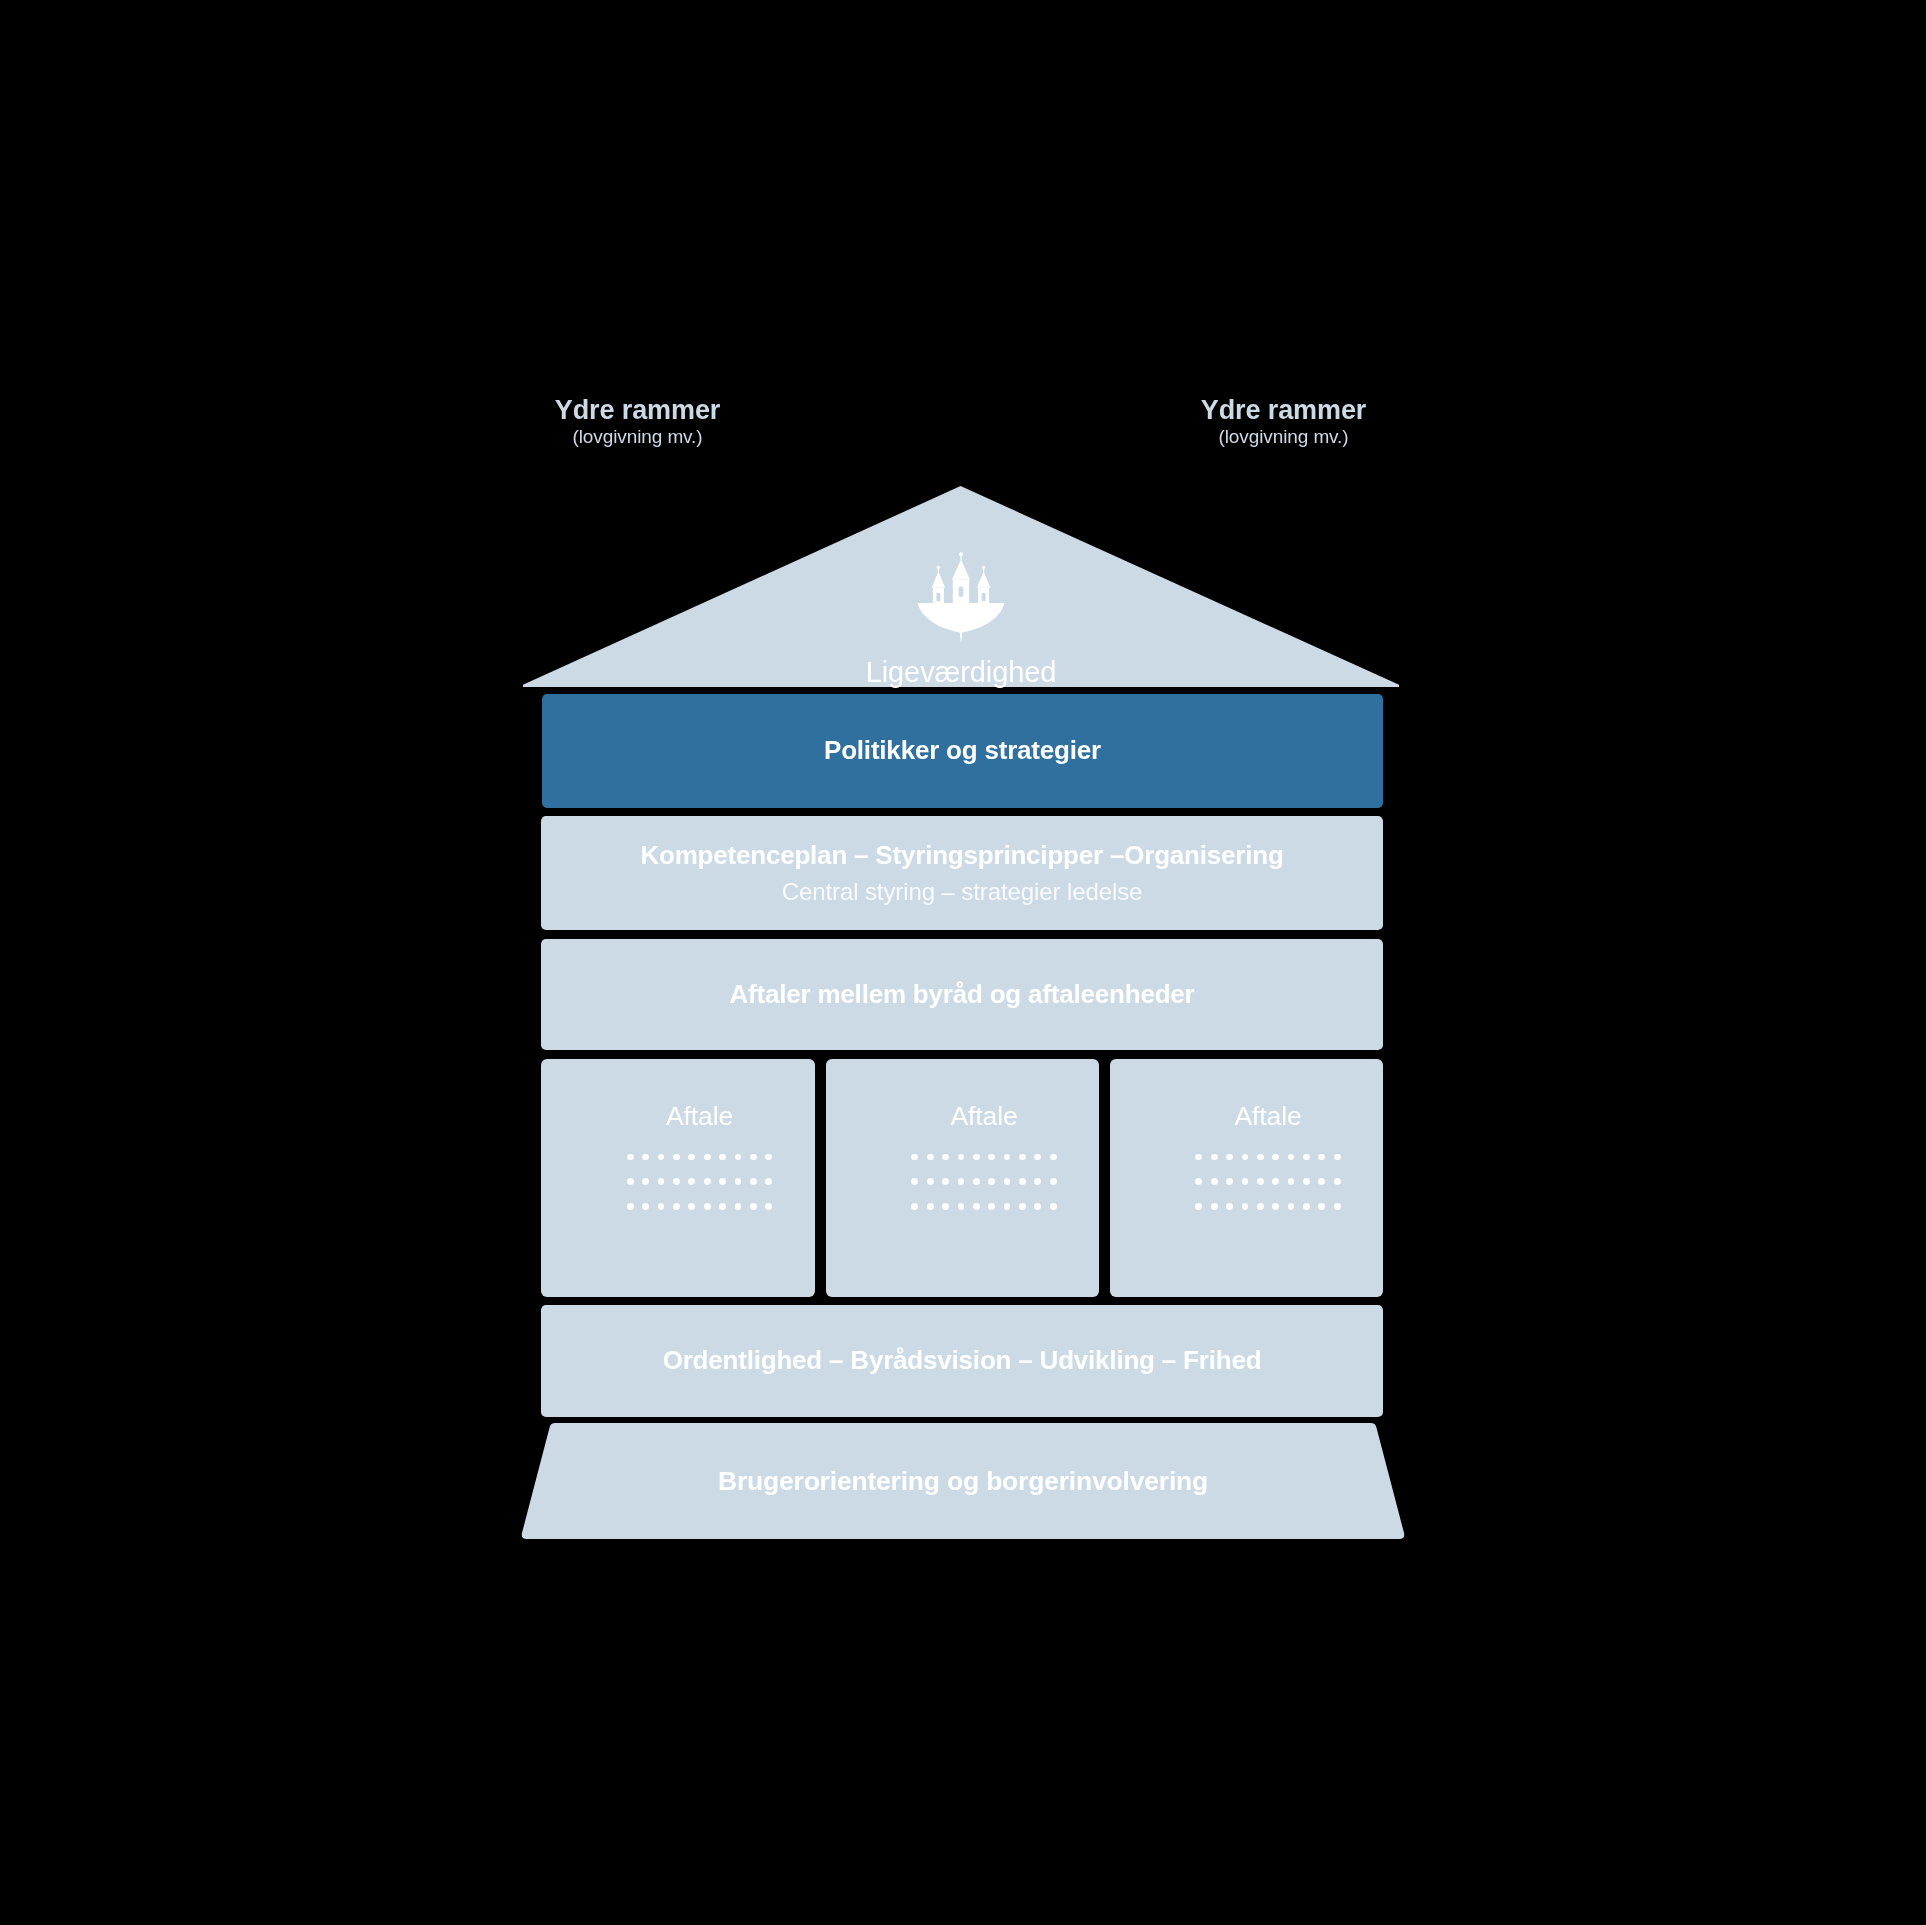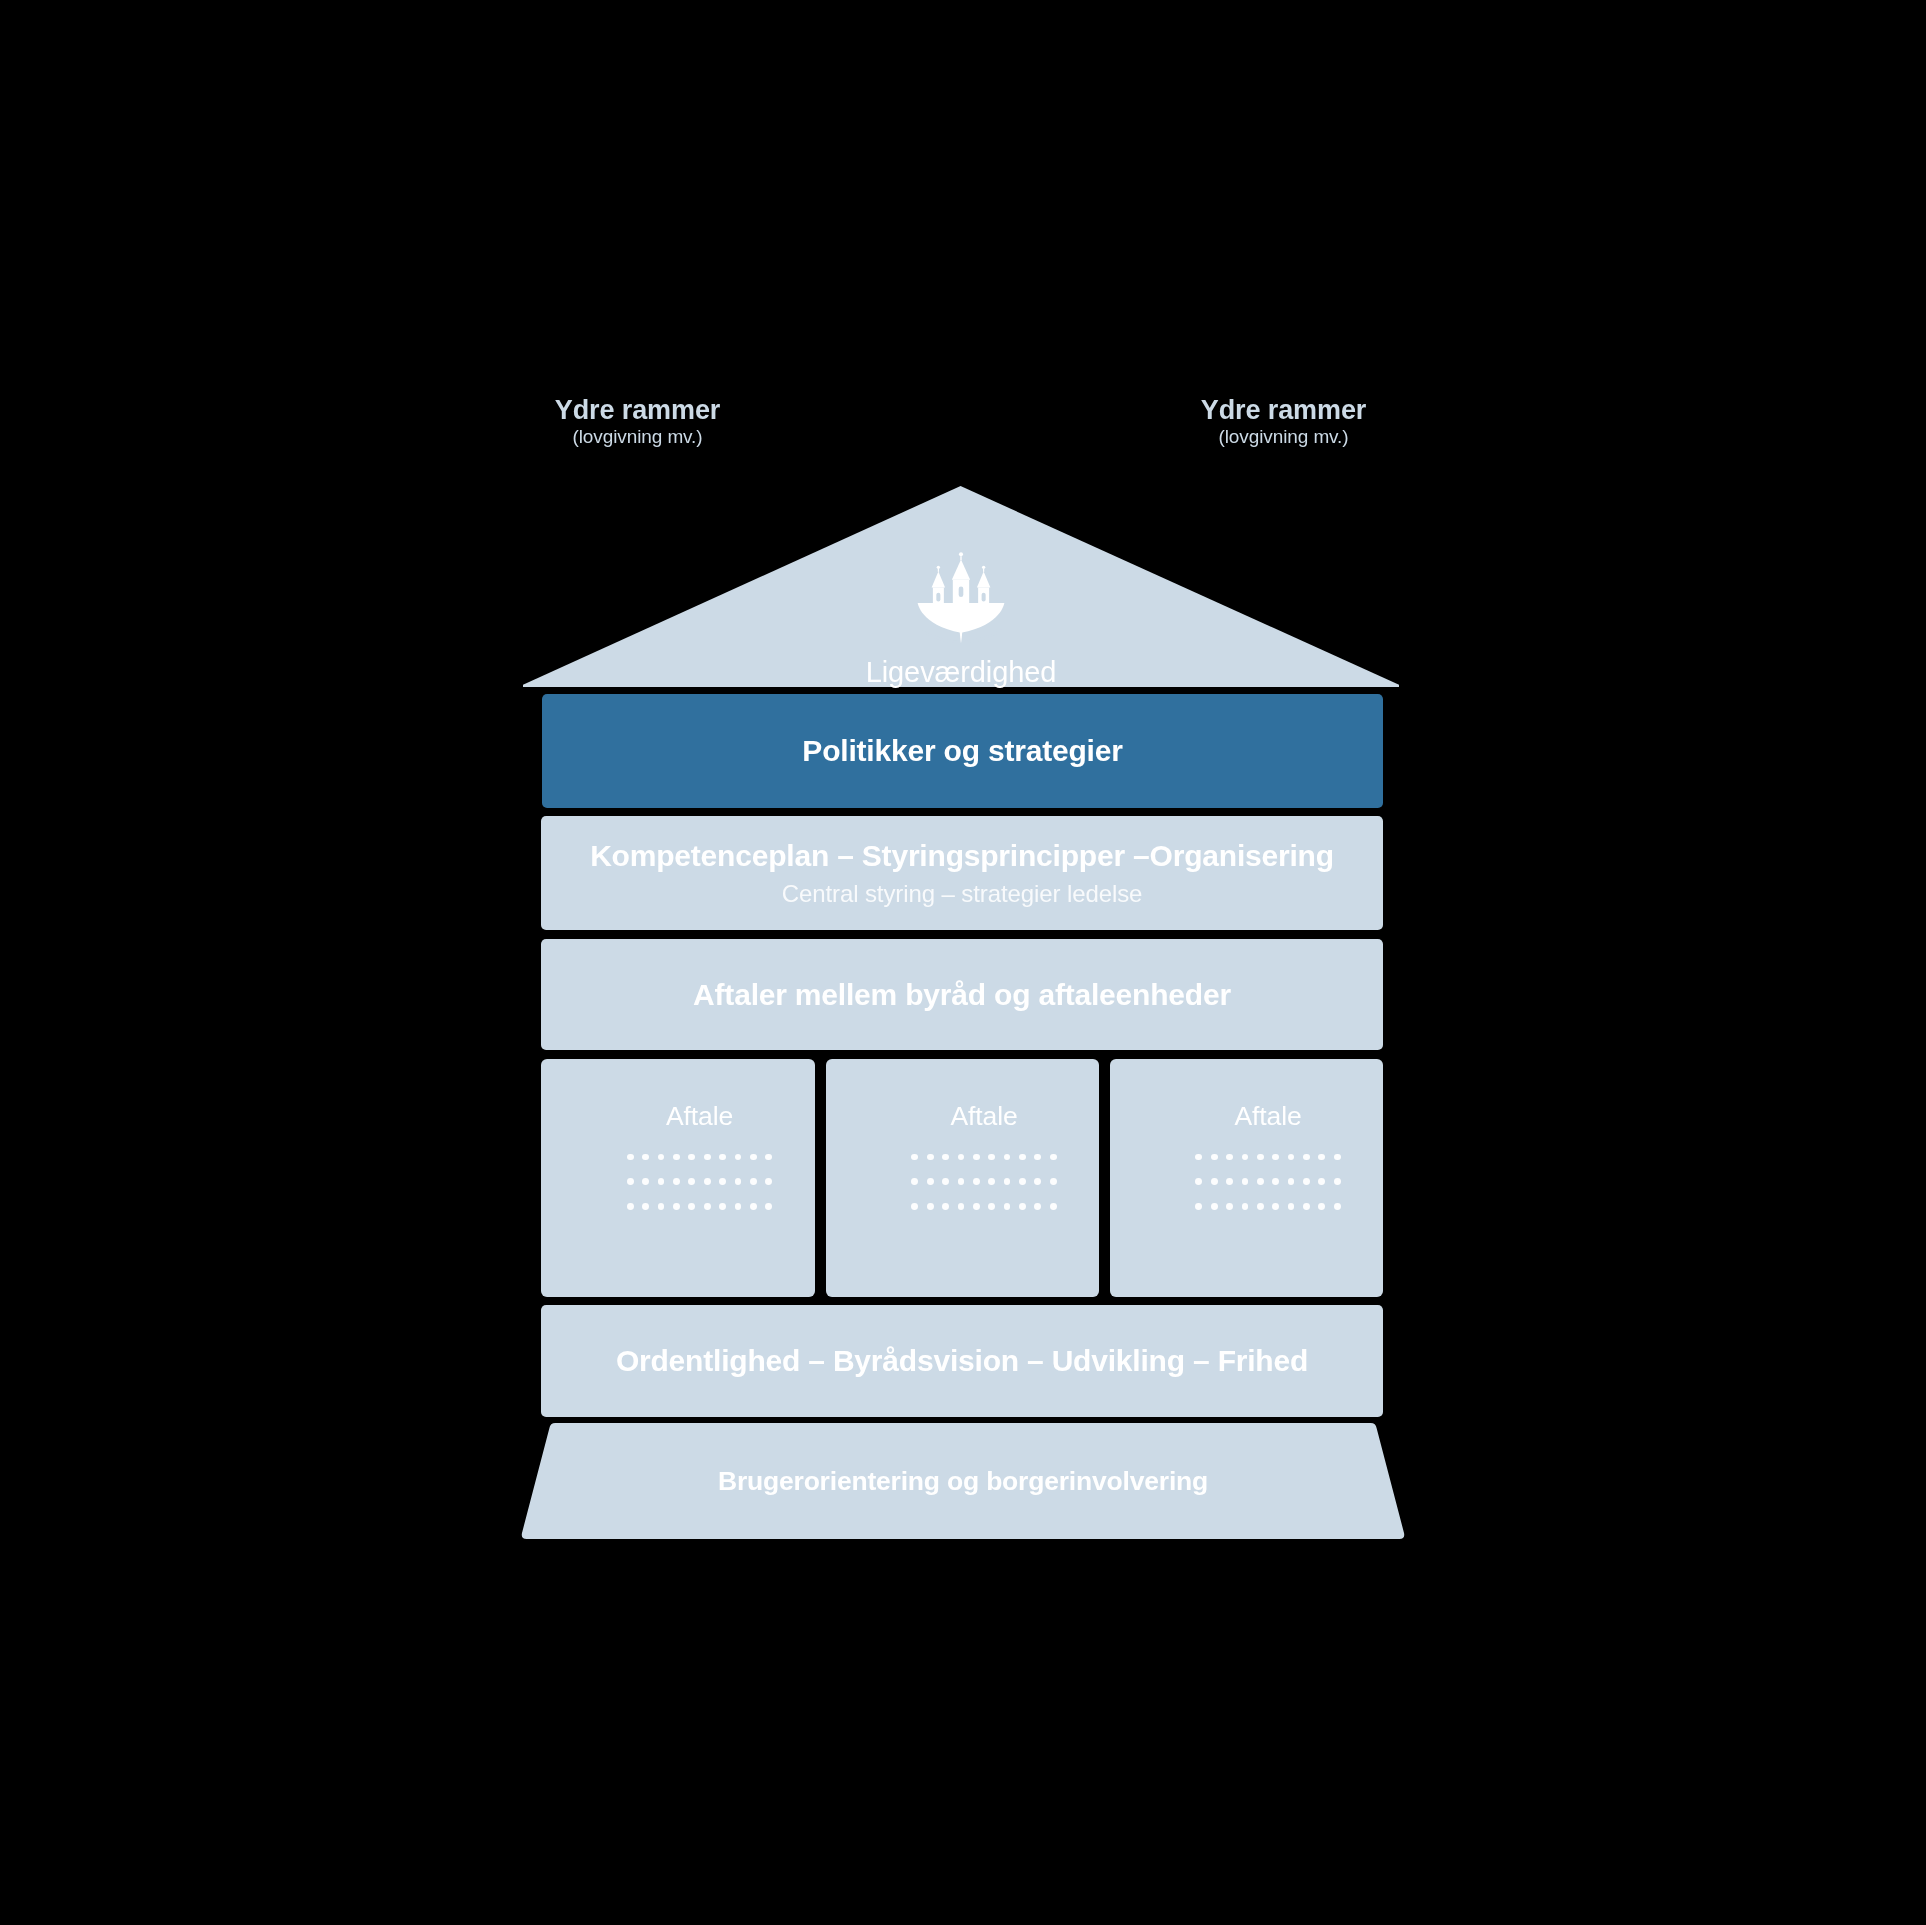--- a/index.html
+++ b/index.html
@@ -85,21 +85,21 @@
     border-radius: 5.1px;
     display: flex;
     flex-direction: column;
     align-items: center;
     justify-content: center;
     box-sizing: border-box;
   }
   .band-title {
     color: #ffffff;
     font-weight: bold;
-    font-size: 30px;
+    font-size: 26px;
     letter-spacing: -0.2px;
     line-height: 1.06;
     text-align: center;
     white-space: nowrap;
   }
   .band-sub {
     color: rgba(255,255,255,0.86);
     font-weight: normal;
     font-size: 24px;
     letter-spacing: -0.1px;

